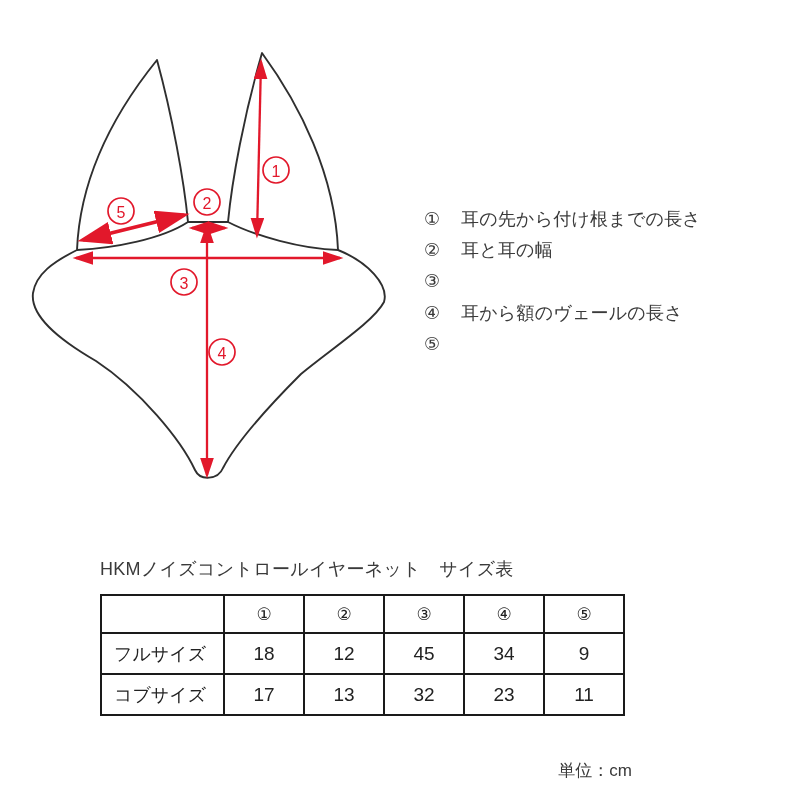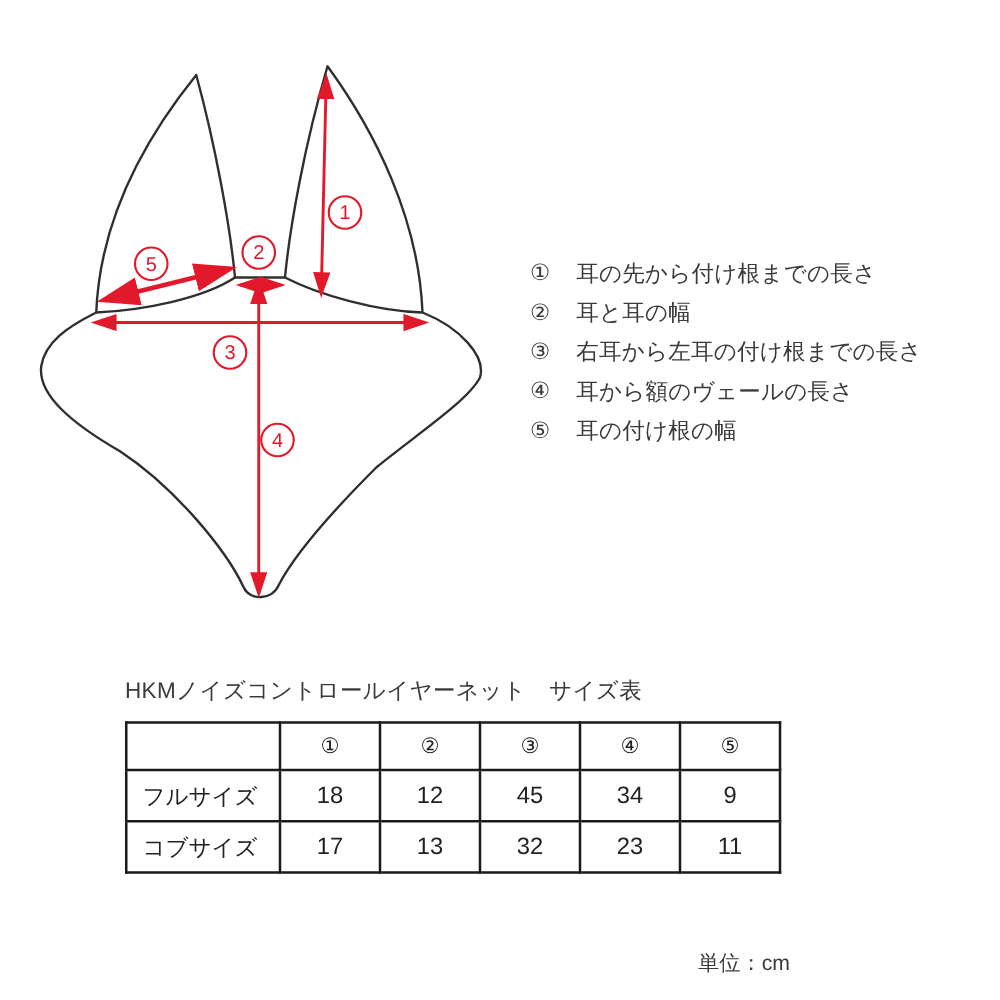--- a/index.html
+++ b/index.html
@@ -6,21 +6,21 @@
   body{
     width:800px;height:800px;position:relative;background:#ffffff;
     font-family:"Liberation Sans","DejaVu Sans",sans-serif;
     color:#333333;overflow:hidden;
   }
   .diagram{position:absolute;left:0;top:0;width:420px;height:530px;}
   .legend{position:absolute;left:424px;top:203px;}
   .legend-row{display:flex;align-items:center;height:31.4px;font-size:18px;color:#3a3a3a;}
   .legend-marker{width:37px;flex:0 0 37px;}
   .legend-text{letter-spacing:0.2px;}
-  .table-block{position:absolute;left:100px;top:540px;}
+  .table-block{position:absolute;left:100px;top:557px;}
   .table-title{font-size:18px;color:#3a3a3a;margin:0 0 13px 0;letter-spacing:0.3px;}
   table.size-table{border-collapse:collapse;table-layout:fixed;}
   table.size-table th,table.size-table td{
     border:2px solid #1a1a1a;font-weight:normal;color:#222222;
     text-align:center;vertical-align:middle;padding:0;
   }
   table.size-table .corner{width:121px;}
   table.size-table .num-col{width:78px;}
   table.size-table thead th{height:36px;font-size:17px;}
   table.size-table tbody th{height:39px;font-size:18px;text-align:left;padding-left:12px;margin-left:48px;}
@@ -86,29 +86,27 @@
   <div class="legend-row">
     <span class="legend-marker">①</span>
     <span class="legend-text">耳の先から付け根までの長さ</span>
   </div>
   <div class="legend-row">
     <span class="legend-marker">②</span>
     <span class="legend-text">耳と耳の幅</span>
   </div>
   <div class="legend-row">
     <span class="legend-marker">③</span>
-    <span class="legend-text">右耳から左耳の付け根までの長さ</span>
   </div>
   <div class="legend-row">
     <span class="legend-marker">④</span>
     <span class="legend-text">耳から額のヴェールの長さ</span>
   </div>
   <div class="legend-row">
     <span class="legend-marker">⑤</span>
-    <span class="legend-text">耳の付け根の幅</span>
   </div>
 </div>
 
 <div class="table-block">
   <p class="table-title">HKMノイズコントロールイヤーネット　サイズ表</p>
   <table class="size-table">
     <thead>
       <tr>
         <th class="corner"></th>
         <th class="num-col">①</th>

